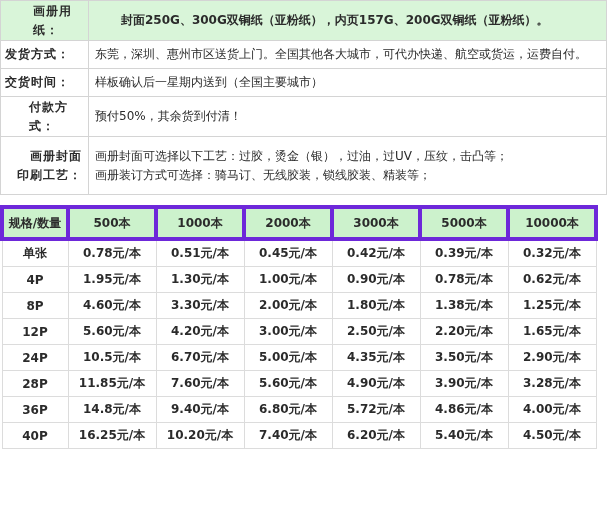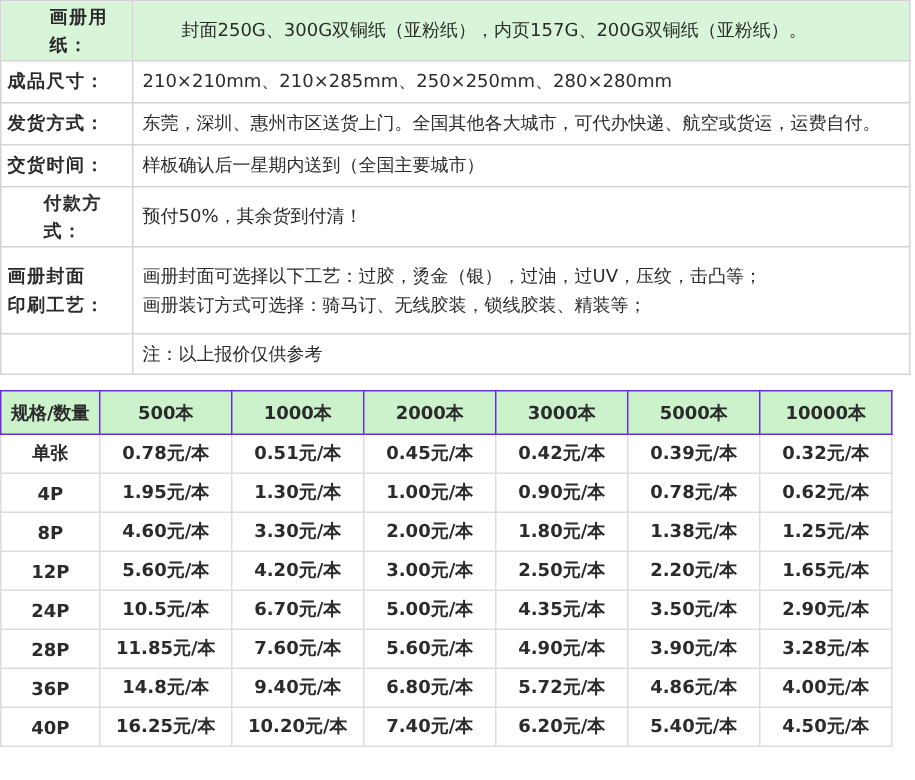--- a/index.html
+++ b/index.html
@@ -22,29 +22,29 @@
   }
   table.specs td{
     border:1px solid var(--border-outer);
     padding:1px 6px;vertical-align:middle;line-height:1.55;
     overflow:hidden;
   }
   table.specs td.label{
     width:80px;font-weight:bold;padding-left:4px;letter-spacing:1px;
   }
   table.specs tr.hl td{background:var(--spec-green);padding-left:32px;}
-  table.specs tr.hl td.content{font-weight:normal;}
+  table.specs tr.hl td.content{font-weight:bold;}
   
   table.prices{
     border-collapse:collapse;table-layout:fixed;width:595px;
     margin-top:10px;text-align:center;
   }
   table.prices th{
     background:var(--header-green);
-    border:1px solid #6d28d9;
+    border:4px solid #6d28d9;
     height:26px;font-weight:bold;font-size:12px;
   }
   table.prices td{
     border:1px solid var(--border-light);
     height:23px;font-weight:bold;font-size:12px;
   }
   table.prices{border:1px solid var(--border-light);}
   table.prices col.c0{width:66px;}
   table.prices col.cn{width:88px;}
 </style>
@@ -57,48 +57,40 @@
     <colgroup>
         <col style="width:88px">
         <col>
       </colgroup>
     <tbody id="specs-body">
         <tr class="hl">
           <td class="label" style="height: 19px;">画册用纸：</td>
           <td class="content">封面250G、300G双铜纸（亚粉纸），内页157G、200G双铜纸（亚粉纸）。</td>
         </tr>
         <tr>
-          <td class="label" style="height: 25px;">成品尺寸：</td>
-          <td class="content">210×210mm、210×285mm、250×250mm、280×280mm</td>
-        </tr>
-        <tr>
           <td class="label" style="height: 25px;">发货方式：</td>
           <td class="content">东莞，深圳、惠州市区送货上门。全国其他各大城市，可代办快递、航空或货运，运费自付。</td>
         </tr>
         <tr>
           <td class="label" style="height: 25px;">交货时间：</td>
           <td class="content">样板确认后一星期内送到（全国主要城市）</td>
         </tr>
         <tr>
           <td class="label" style="height: 25px; padding-left: 28px;">付款方式：</td>
           <td class="content">预付50%，其余货到付清！</td>
         </tr>
         <tr>
-          <td class="label" style="height: 55px;">
+          <td class="label" style="height: 55px; text-align: right;">
             <div>画册封面</div>
             <div>印刷工艺：</div>
           </td>
           <td class="content">
             <div>画册封面可选择以下工艺：过胶，烫金（银），过油，过UV，压纹，击凸等；</div>
             <div>画册装订方式可选择：骑马订、无线胶装，锁线胶装、精装等；</div>
           </td>
-        </tr>
-        <tr>
-          <td class="label" style="height: 24px;"></td>
-          <td class="content">注：以上报价仅供参考</td>
         </tr>
       </tbody>
   </table>
 
   <table class="prices">
     <colgroup id="price-cols">
         <col class="c0">
         <col class="cn">
         <col class="cn">
         <col class="cn">

